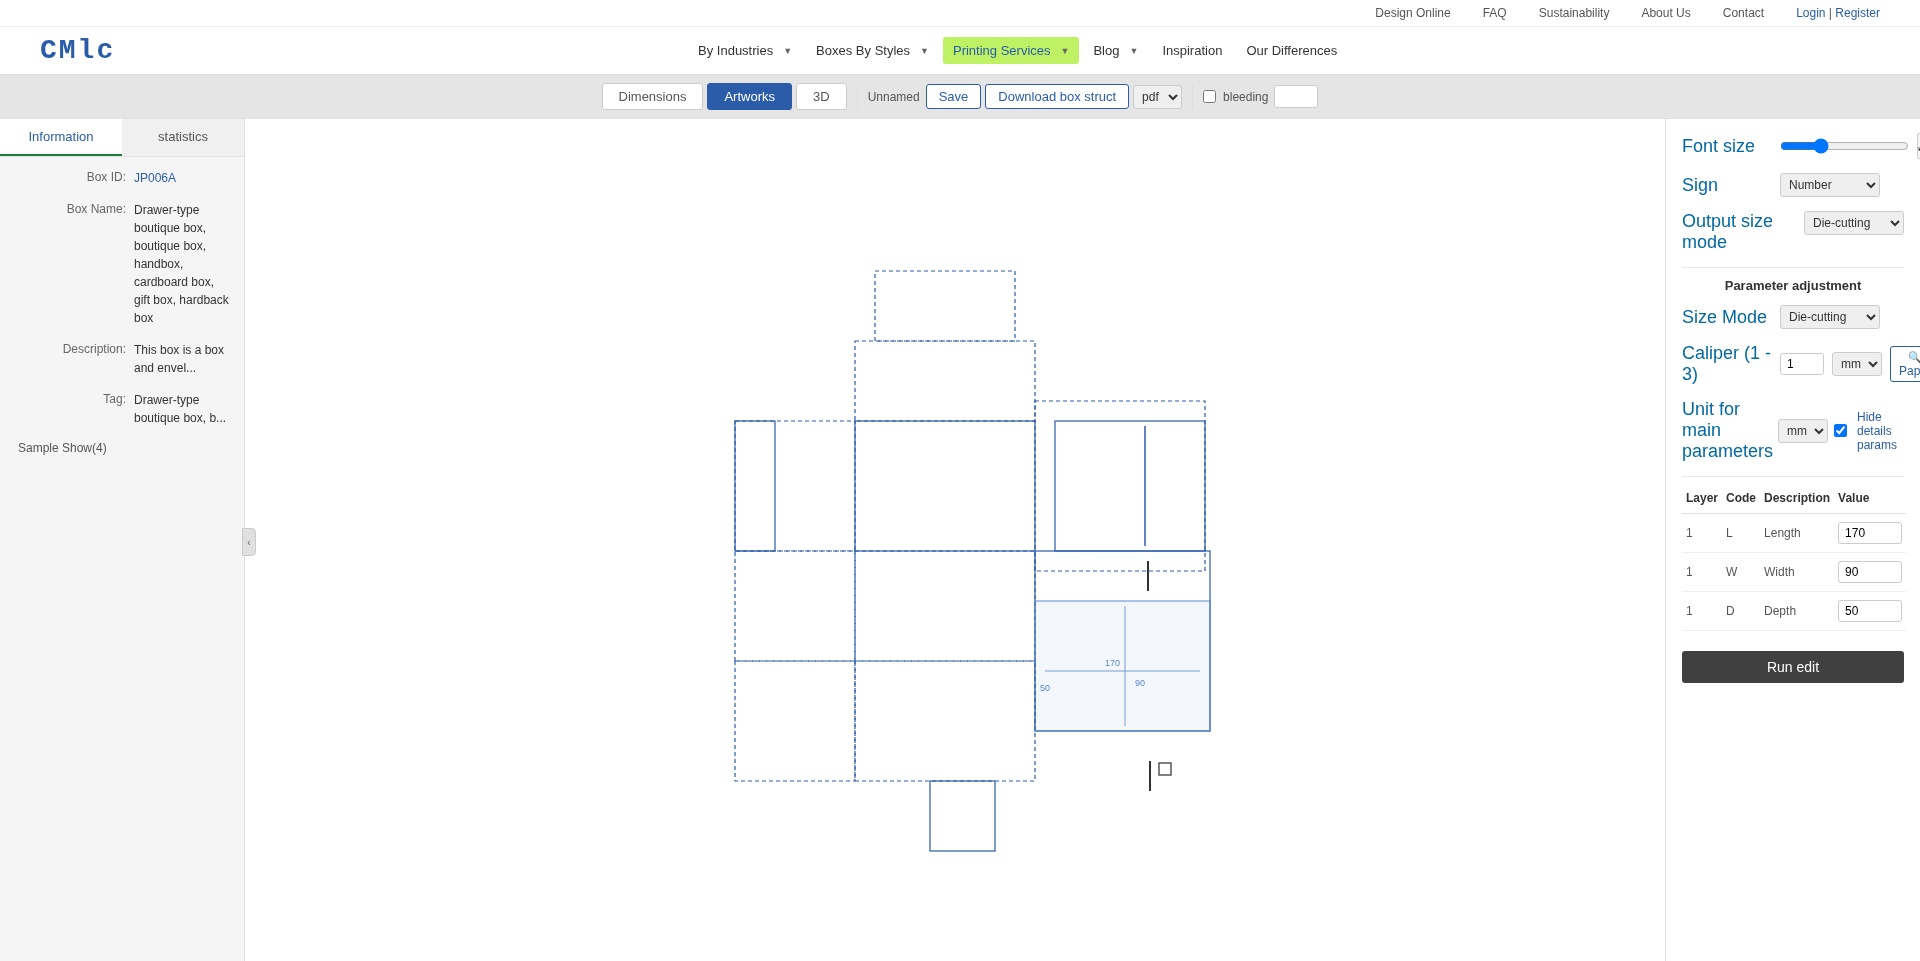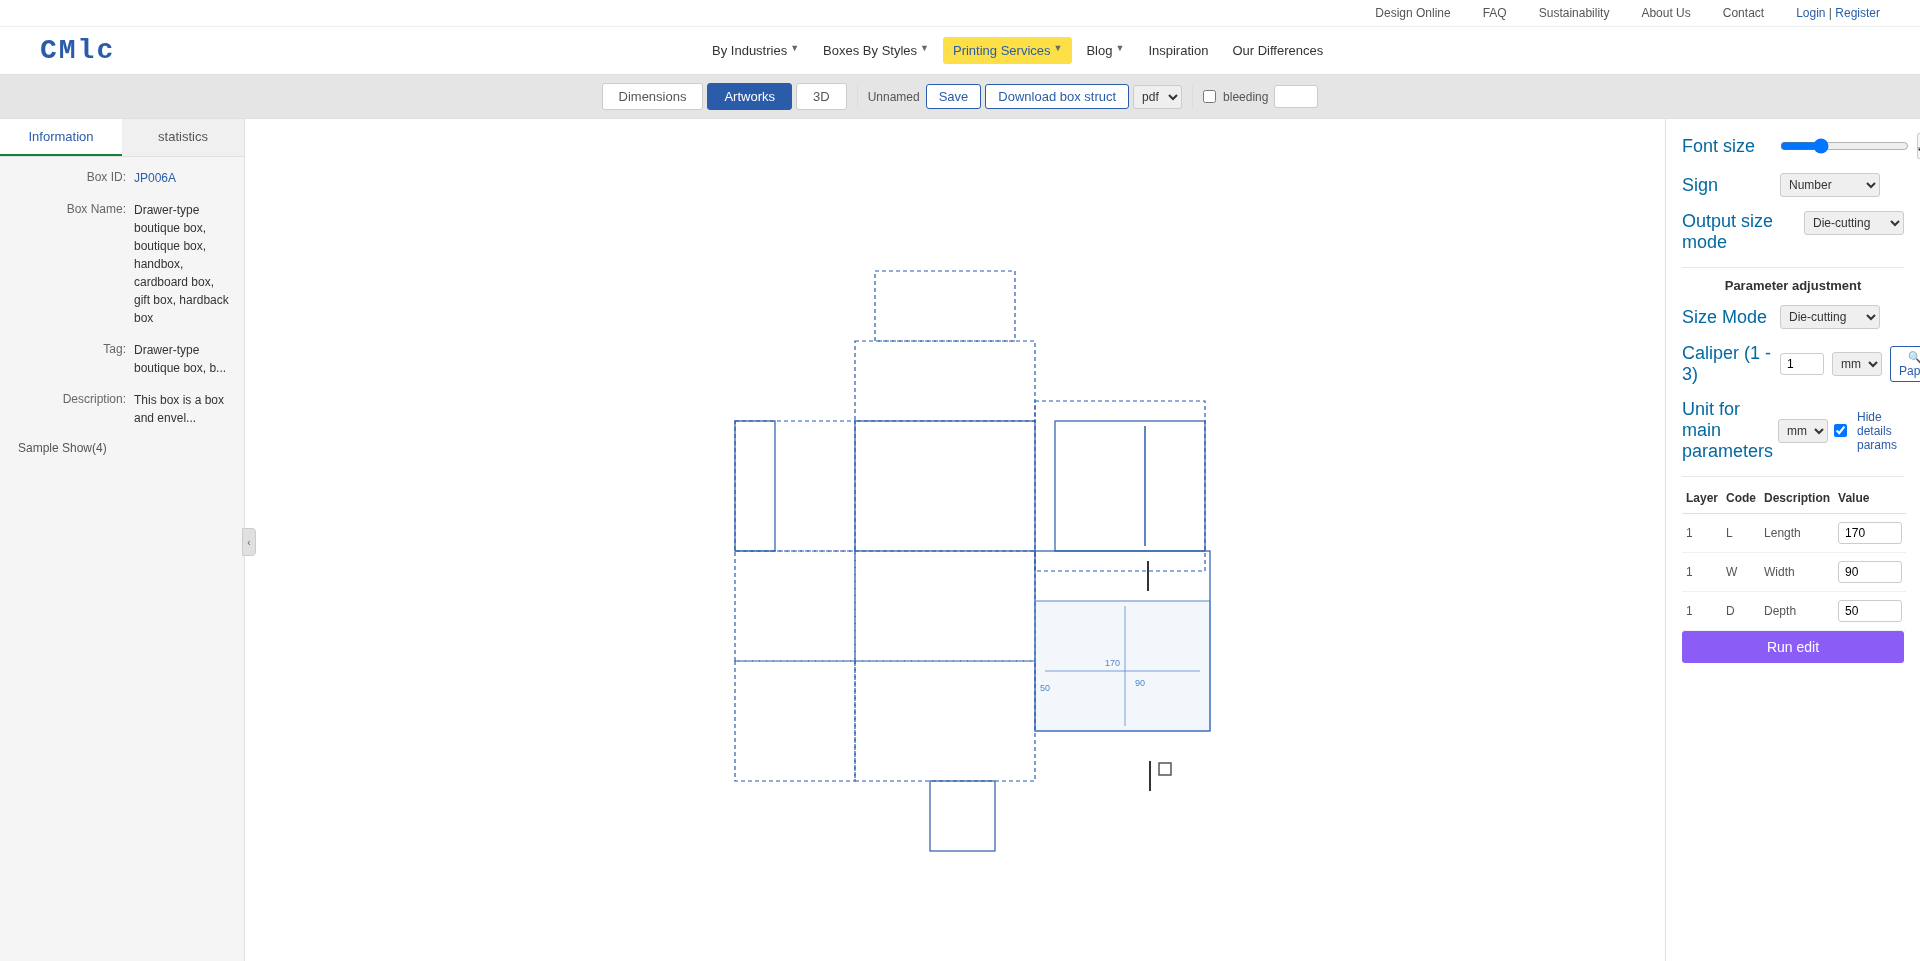--- a/index.html
+++ b/index.html
@@ -9,23 +9,23 @@
     .header { border-bottom: 1px solid #e0e0e0; }
     .header-top { display: flex; justify-content: flex-end; align-items: center; padding: 6px 40px; gap: 32px; border-bottom: 1px solid #f0f0f0; }
     .header-top a { font-size: 12px; color: #555; text-decoration: none; }
     .header-auth { font-size: 12px; color: #555; }
     .header-auth a { color: #2a5caa; text-decoration: none; }
 
     .header-main { display: flex; align-items: center; padding: 8px 40px; gap: 40px; }
     .logo { font-size: 28px; font-weight: bold; color: #2a5caa; letter-spacing: 2px; font-family: 'Courier New', monospace; }
 
     .nav { display: flex; align-items: center; gap: 4px; flex: 1; justify-content: center; }
-    .nav-item { display: flex; gap: 3px; padding: 6px 10px; font-size: 13px; color: #333; cursor: pointer; white-space: nowrap; border-radius: 3px; }
+    .nav-item { display: flex; align-items: center; gap: 10px; padding: 6px 10px; font-size: 13px; color: #333; cursor: pointer; white-space: nowrap; border-radius: 3px; }
     .nav-item .chevron { font-size: 9px; color: #666; }
-    .nav-item.active { background: #fde047; color: #2a5caa; }
+    .nav-item.active { background: #bef264; color: #2a5caa; }
 
     
     .toolbar { display: flex; align-items: center; justify-content: center; padding: 8px 20px; gap: 4px; border-bottom: 1px solid #e0e0e0; background: #e5e5e5; }
     .tab-btn { padding: 5px 16px; border: 1px solid #ccc; background: #fff; font-size: 13px; cursor: pointer; border-radius: 3px; color: #555; }
     .tab-btn.active { background: #2a5caa; color: #fff; border-color: #2a5caa; }
 
     .toolbar-sep { width: 1px; height: 24px; background: #ddd; margin: 0 6px; }
     .toolbar-label { font-size: 12px; color: #555; margin-right: 2px; }
     .toolbar-btn { padding: 4px 12px; border: 1px solid #2a5caa; background: #fff; color: #2a5caa; font-size: 13px; cursor: pointer; border-radius: 3px; }
     .toolbar-select { border: 1px solid #ccc; padding: 3px 4px; font-size: 12px; border-radius: 3px; color: #333; }
@@ -65,21 +65,21 @@
     .panel-select { border: 1px solid #ccc; padding: 3px 4px; font-size: 12px; border-radius: 3px; color: #333; min-width: 100px; }
     .panel-section-title { font-size: 13px; font-weight: 600; color: #333; text-align: center; margin: 10px 0 12px; }
     .panel-check { margin-right: 4px; }
     .panel-check-label { font-size: 12px; color: #2a5caa; }
 
     .params-table { width: 100%; border-collapse: collapse; margin-top: 4px; }
     .params-table th { font-size: 12px; color: #333; font-weight: 600; text-align: left; padding: 4px 4px 8px; border-bottom: 1px solid #e0e0e0; }
     .params-table td { font-size: 12px; color: #555; padding: 8px 4px; vertical-align: middle; border-bottom: 1px solid #f0f0f0; }
     .params-input { border: 1px solid #ccc; padding: 3px 6px; font-size: 12px; border-radius: 3px; width: 64px; }
 
-    .run-edit-btn { display: block; width: calc(100% - 0px); padding: 8px 0; background: #8b5cf6; color: #fff; border: none; font-size: 14px; border-radius: 3px; cursor: pointer; text-align: center; }
+    .run-edit-btn { display: block; width: calc(100% - 0px); margin-top: 20px; padding: 8px 0; background: #404040; color: #fff; border: none; font-size: 14px; border-radius: 3px; cursor: pointer; text-align: center; }
 
     
     .unit-row { display: flex; align-items: center; gap: 6px; margin-bottom: 14px; }
 
     
     .hdivider { border: none; border-top: 1px solid #e8e8e8; margin: 6px 0 10px; }
   </style>
 </head>
 <body>
 
@@ -154,26 +154,26 @@
     <div class="sidebar-content">
       <div class="info-row">
         <span class="info-label">Box ID:</span>
         <span class="info-value blue">JP006A</span>
       </div>
       <div class="info-row">
         <span class="info-label">Box Name:</span>
         <span class="info-value">Drawer-type boutique box, boutique box, handbox, cardboard box, gift box, hardback box</span>
       </div>
       <div class="info-row">
+        <span class="info-label">Description:</span>
+        <span class="info-value">This box is a box and envel...</span>
+      </div>
+      <div class="info-row">
         <span class="info-label">Tag:</span>
         <span class="info-value">Drawer-type boutique box, b...</span>
-      </div>
-      <div class="info-row">
-        <span class="info-label">Description:</span>
-        <span class="info-value">This box is a box and envel...</span>
       </div>
       <div class="sample-show">Sample Show(4)</div>
     </div>
     <div class="sidebar-collapse">‹</div>
   </aside>
 
   <main class="canvas-area">
     <div class="diagram-container">
       <svg width="620" height="640" viewBox="0 0 620 640" xmlns="http://www.w3.org/2000/svg">
 

